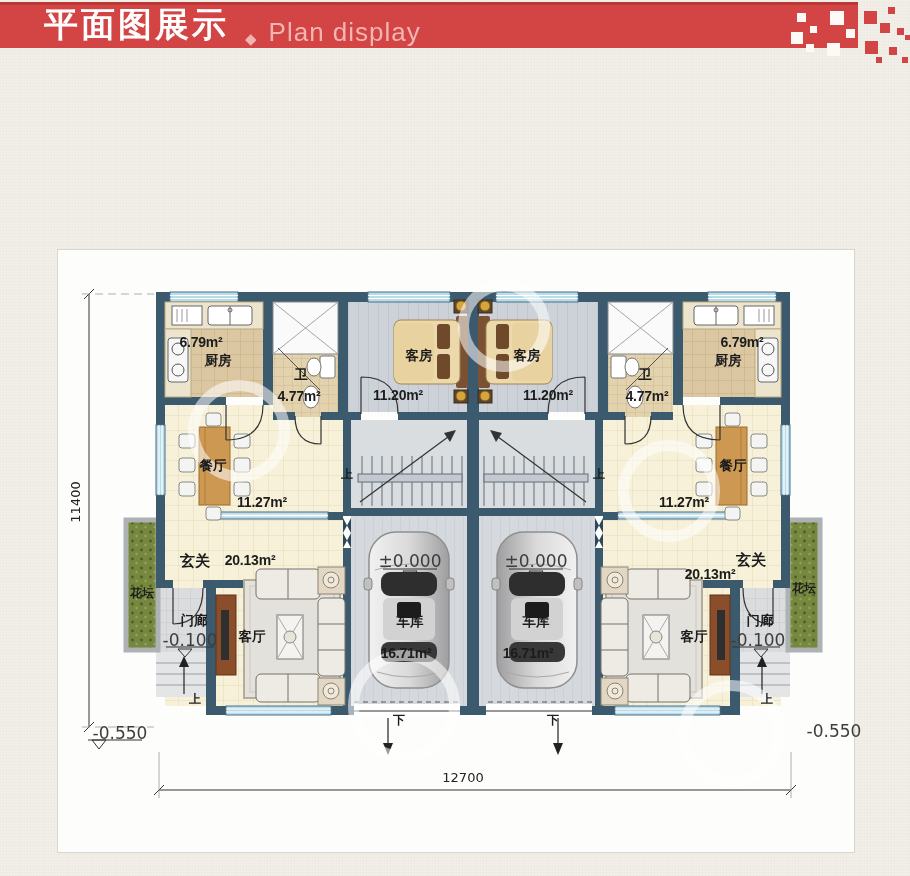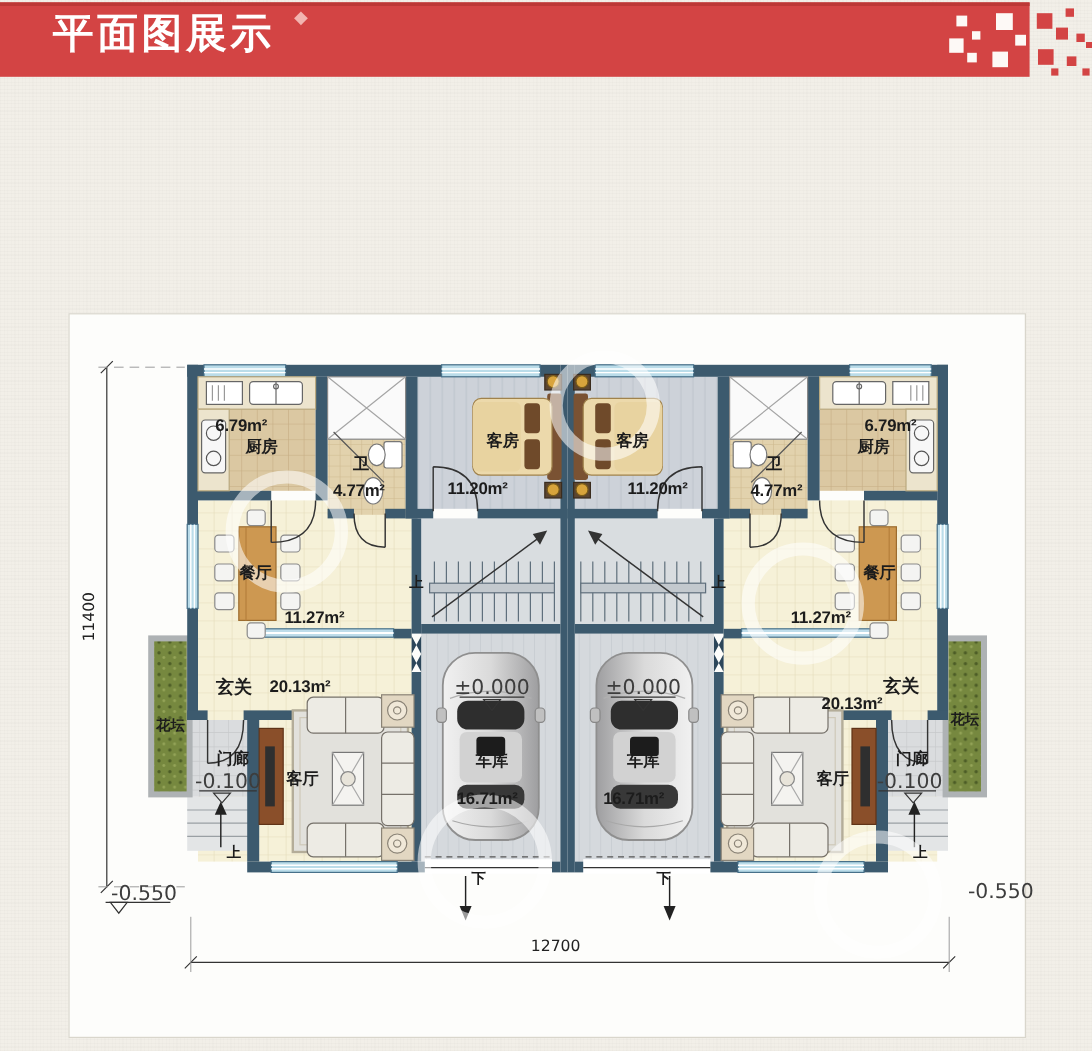--- a/index.html
+++ b/index.html
@@ -2,60 +2,61 @@
 <html style="--accent: #d34444;"><head>
 <meta charset="utf-8">
 <style>
   html,body{margin:0;padding:0;}
   body{width:910px;height:876px;font-family:"Liberation Sans","DejaVu Sans",sans-serif;}
   .page{position:relative;width:910px;height:876px;overflow:hidden;
     background:#f2efe8;
     background-image:repeating-linear-gradient(0deg,rgba(0,0,0,.015) 0 1px,transparent 1px 3px),
                      repeating-linear-gradient(90deg,rgba(0,0,0,.012) 0 1px,transparent 1px 3px);}
   
-  .banner{position:absolute;left:0;top:2px;width:858px;height:62px;background:var(--accent,#d34444);
-    border-top:3px solid #bc3836;box-sizing:border-box;display:flex;align-items:flex-start;}
+  .banner{position:absolute;left:0;top:2px;width:858px;height:46px;background:var(--accent,#d34444);
+    border-top:3px solid #bc3836;box-sizing:border-box;display:flex;align-items:flex-end;}
   .banner .title{color:#fff;font-size:34px;font-weight:bold;letter-spacing:3px;margin-left:44px;}
   .banner .diamond{color:#f2b4b0;font-size:15px;margin:0 12px 0 16px;}
   .banner .subtitle{color:#f2b6b2;font-size:26px;letter-spacing:1px;}
   .mosaic i{position:absolute;display:block;}
   .mosaic .w{background:#fdf9f6;}
   .mosaic .r{background:#d34444;}
   
   .section{position:absolute;left:0;top:120px;width:910px;height:52px;}
   .section .line{position:absolute;left:232px;top:0;width:446px;height:3px;background:var(--accent,#d34444);}
   .trapezoid{position:absolute;left:277px;top:1px;width:353px;height:50px;background:var(--accent,#d34444);
     clip-path:polygon(0 0,100% 0,92% 100%,8% 100%);
     display:flex;align-items:center;justify-content:center;}
   .trapezoid span{color:#fff;font-size:28px;font-weight:bold;letter-spacing:5px;}
   
   .description{position:absolute;left:0;top:198px;width:910px;text-align:center;
     color:#d6413f;font-size:28px;font-weight:700;letter-spacing:1px;}
   
-  .panel{position:absolute;left:57px;top:261px;width:796px;height:602px;background:#fdfdfb;
+  .panel{position:absolute;left:57px;top:249px;width:796px;height:602px;background:#fdfdfb;
     border:1px solid #d9d6cc;}
   .panel svg{position:absolute;left:0;top:0;}
   .lbl{position:absolute;transform:translate(-50%,-50%);white-space:nowrap;color:#1c1c1c;font-weight:700;z-index:5;}
   .name{font-size:13.5px;}
   .name-lg{font-size:15px;}
   .area{font-size:14px;letter-spacing:-.2px;}
   .level{font-size:17px;font-weight:400;color:#3d3d3d;font-family:"DejaVu Sans",sans-serif;}
   .small{font-size:12px;}
   .dim{font-size:13px;font-weight:400;color:#222;font-family:"DejaVu Sans",sans-serif;}
   .rot{transform:translate(-50%,-50%) rotate(-90deg);}
   .wm{position:absolute;border:11px solid rgba(255,255,255,.55);border-radius:50%;z-index:4;pointer-events:none;}
 </style>
 </head>
 <body>
 
 <div class="page">
 
   <div class="banner">
     <span class="title">平面图展示</span>
     <span class="diamond">◆</span>
+    <span class="subtitle">Plan display</span>
   </div>
   <div class="mosaic">
     <i class="w" style="left:791px;top:32px;width:12px;height:12px"></i>
     <i class="w" style="left:797px;top:13px;width:9px;height:9px"></i>
     <i class="w" style="left:810px;top:26px;width:7px;height:7px"></i>
     <i class="w" style="left:806px;top:44px;width:8px;height:8px"></i>
     <i class="w" style="left:830px;top:11px;width:14px;height:14px"></i>
     <i class="w" style="left:827px;top:43px;width:13px;height:13px"></i>
     <i class="w" style="left:846px;top:29px;width:9px;height:9px"></i>
     <i class="r" style="left:864px;top:11px;width:13px;height:13px"></i>

